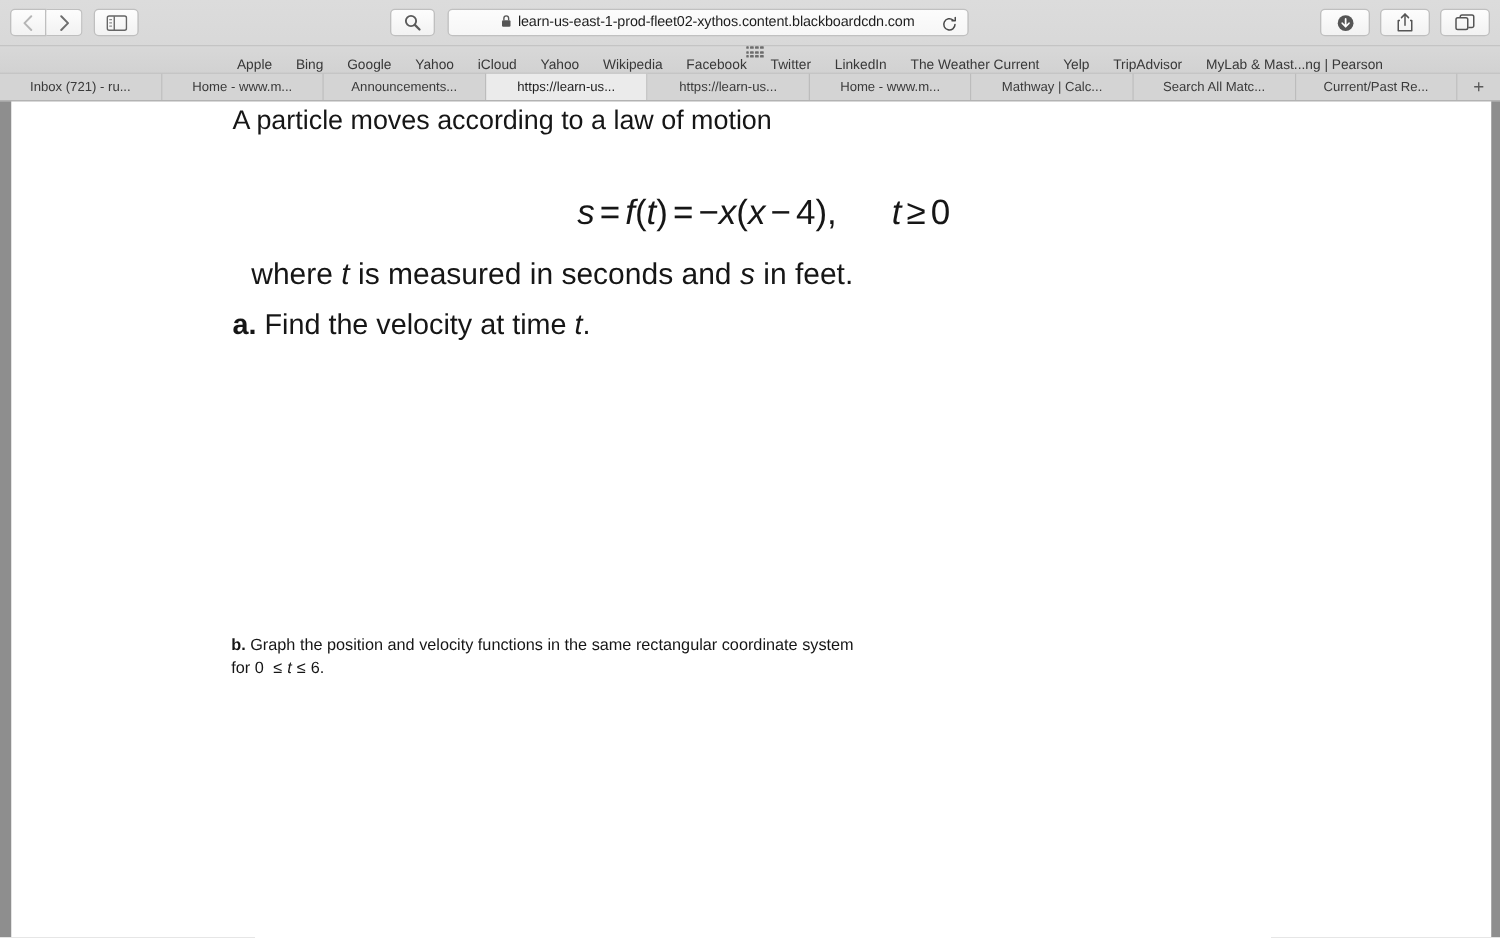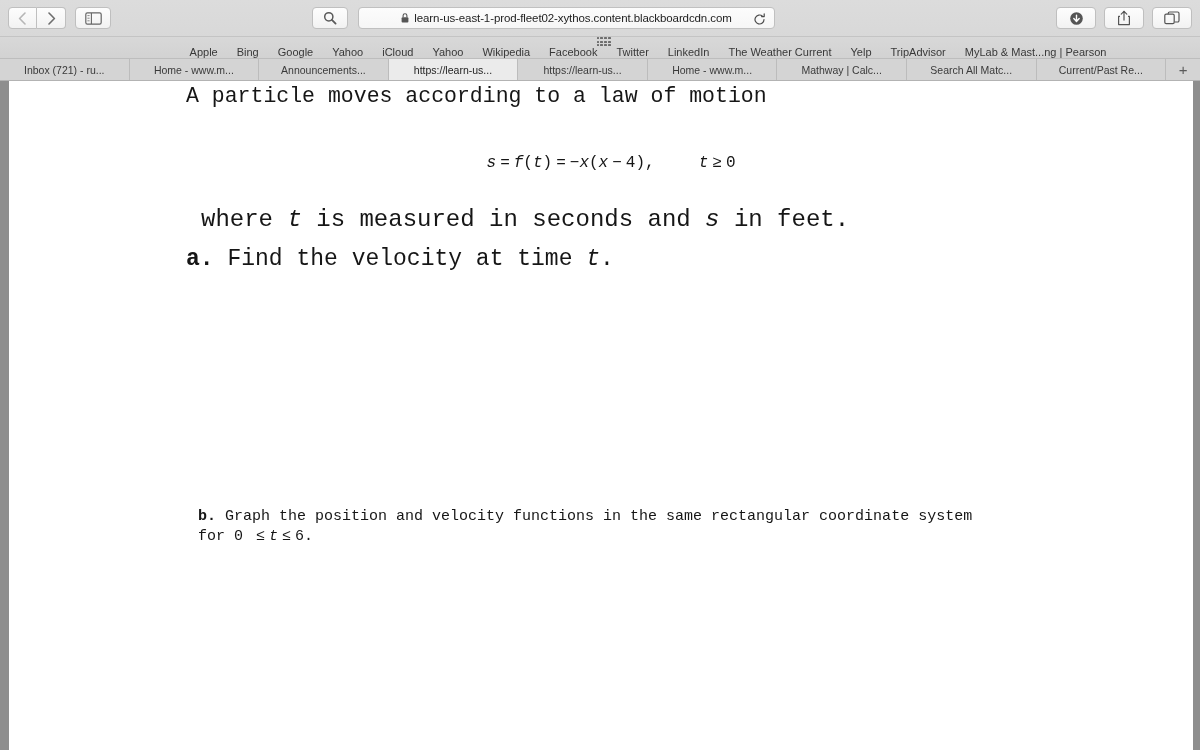--- a/index.html
+++ b/index.html
@@ -187,21 +187,21 @@
     background: #8e8e8e;
     padding: 0 7px 0 9px;
     overflow: hidden;
   }
   .page {
     width: 100%;
     height: 100%;
     background: #ffffff;
     overflow: hidden;
     position: relative;
-    font-family: Liberation Mono, monospace;
+    font-family: Liberation Sans, sans-serif;
     color: #161616;
   }
 
   .doc {
     padding: 0;
   }
 
   .line-intro {
     position: absolute;
     left: 177px;
@@ -209,21 +209,21 @@
     font-size: 21.5px;
     white-space: nowrap;
   }
 
   .equation {
     position: absolute;
     left: 0;
     right: 0;
     top: 73px;
     text-align: center;
-    font-size: 16px;
+    font-size: 28px;
   }
   .eq-inner { display: inline-block; transform: translateX(10px); }
   .mi { font-style: italic; }
   .gap-wide { display: inline-block; width: 44px; }
   .op { padding: 0 4px; }
 
   .line-where {
     position: absolute;
     left: 192px;
     top: 125px;
@@ -235,24 +235,24 @@
     position: absolute;
     left: 177px;
     top: 165px;
     font-size: 23px;
     white-space: nowrap;
   }
   .part-label { font-weight: bold; }
 
   .line-b {
     position: absolute;
-    left: 189px;
+    left: 176px;
     top: 426px;
     width: 900px;
-    font-size: 15px;
+    font-size: 13px;
     line-height: 1.35;
   }
 </style>
 </head>
 <body>
 
 <div class="browser-chrome">
 
   <div class="toolbar">
 

